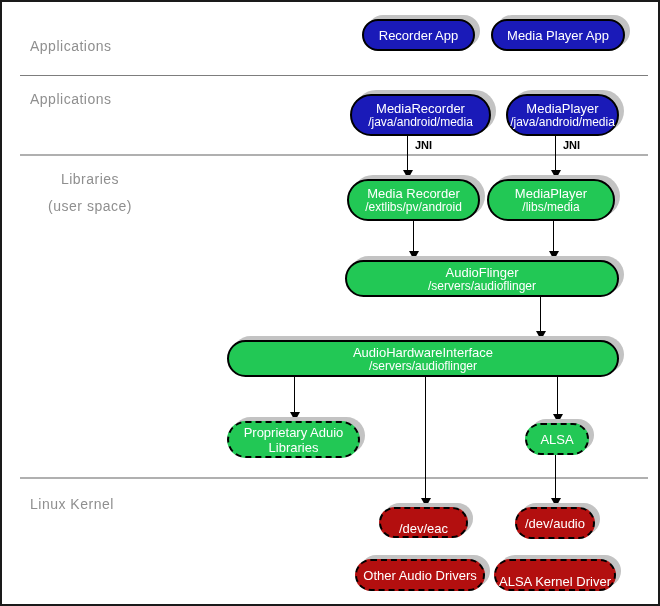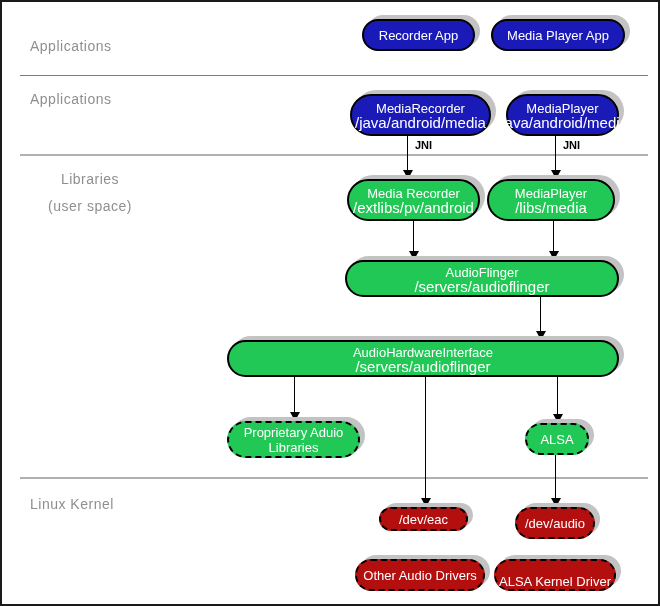--- a/index.html
+++ b/index.html
@@ -19,21 +19,21 @@
     display:flex;flex-direction:column;align-items:center;justify-content:center;
     text-align:center;color:var(--node_text);
     border:2px solid var(--border);border-radius:999px;
     box-shadow:5px -4px 0 0 var(--shadow);
   }
   .node.blue{background:var(--node_blue);}
   .node.green{background:var(--node_green);}
   .node.red{background:var(--node_red);}
   .node.dashed{border-style:dashed;}
   .node .title{font-size:13px;line-height:15px;}
-  .node .subtitle{font-size:15px;line-height:13px;}
+  .node .subtitle{font-size:12px;line-height:13px;}
   .arrow{position:absolute;width:0;border-left:1px solid var(--arrow);z-index:2;}
   .arrow::after{
     content:"";position:absolute;left:-5px;bottom:0;width:0;height:0;
     border-left:5px solid transparent;border-right:5px solid transparent;
     border-top:9px solid var(--arrow);
   }
   .jni{position:absolute;font-size:11px;font-weight:bold;color:#000;z-index:2;}
 </style>
 </head>
 <body>
@@ -108,21 +108,21 @@
 
   <div class="node green dashed" style="left:225px;top:419px;width:133px;height:37px;padding:0 10px;">
     <span class="title">Proprietary Aduio Libraries</span>
   </div>
   <div class="node green dashed" style="left:523px;top:421px;width:64px;height:32px;">
     <span class="title">ALSA</span>
   </div>
 
   <div class="arrow" style="left:553px;top:453px;height:52px;"></div>
 
-  <div class="node red dashed" style="left:377px;top:505px;width:89px;height:24px;">
+  <div class="node red dashed" style="left:377px;top:505px;width:89px;height:31px;justify-content:flex-end;">
     <span class="title">/dev/eac</span>
   </div>
   <div class="node red dashed" style="left:513px;top:505px;width:80px;height:32px;">
     <span class="title">/dev/audio</span>
   </div>
   <div class="node red dashed" style="left:353px;top:557px;width:130px;height:32px;">
     <span class="title">Other Audio Drivers</span>
   </div>
   <div class="node red dashed" style="left:492px;top:557px;width:122px;height:32px;justify-content:flex-end;">
     <span class="title">ALSA Kernel Driver</span>

